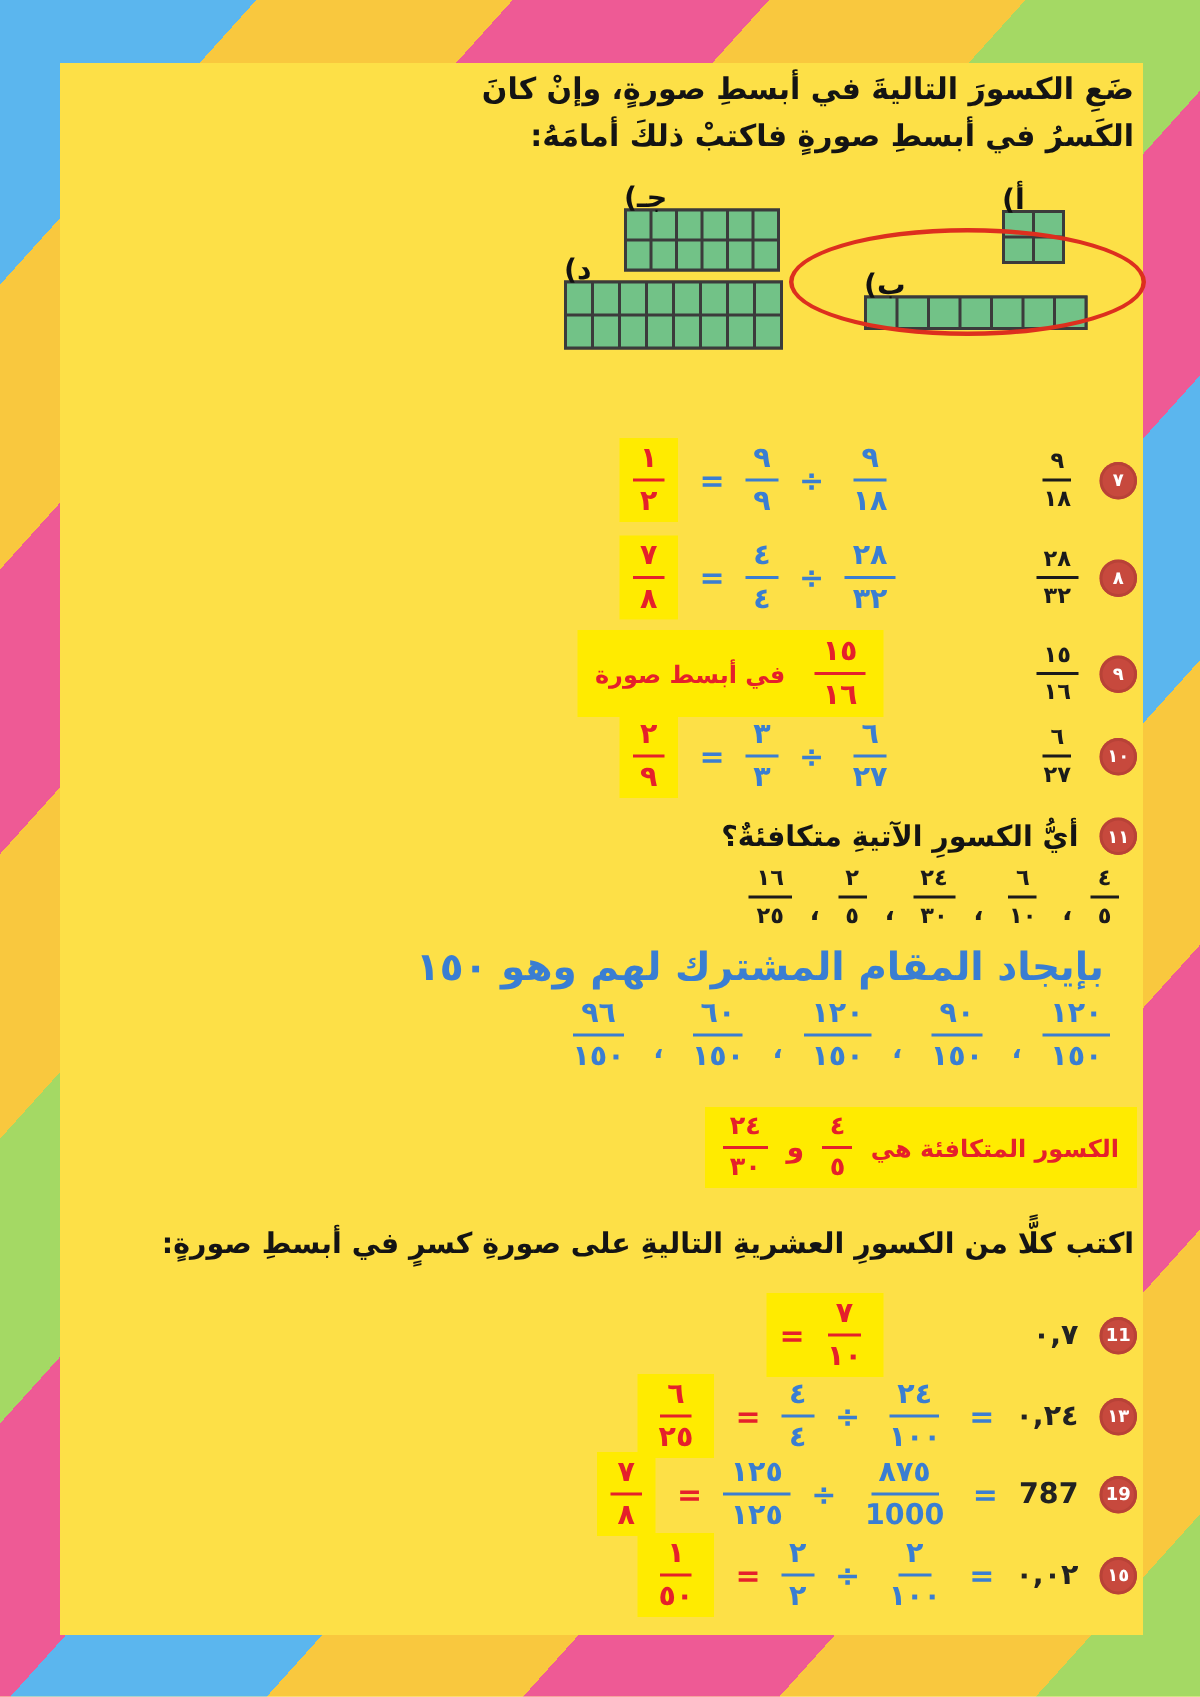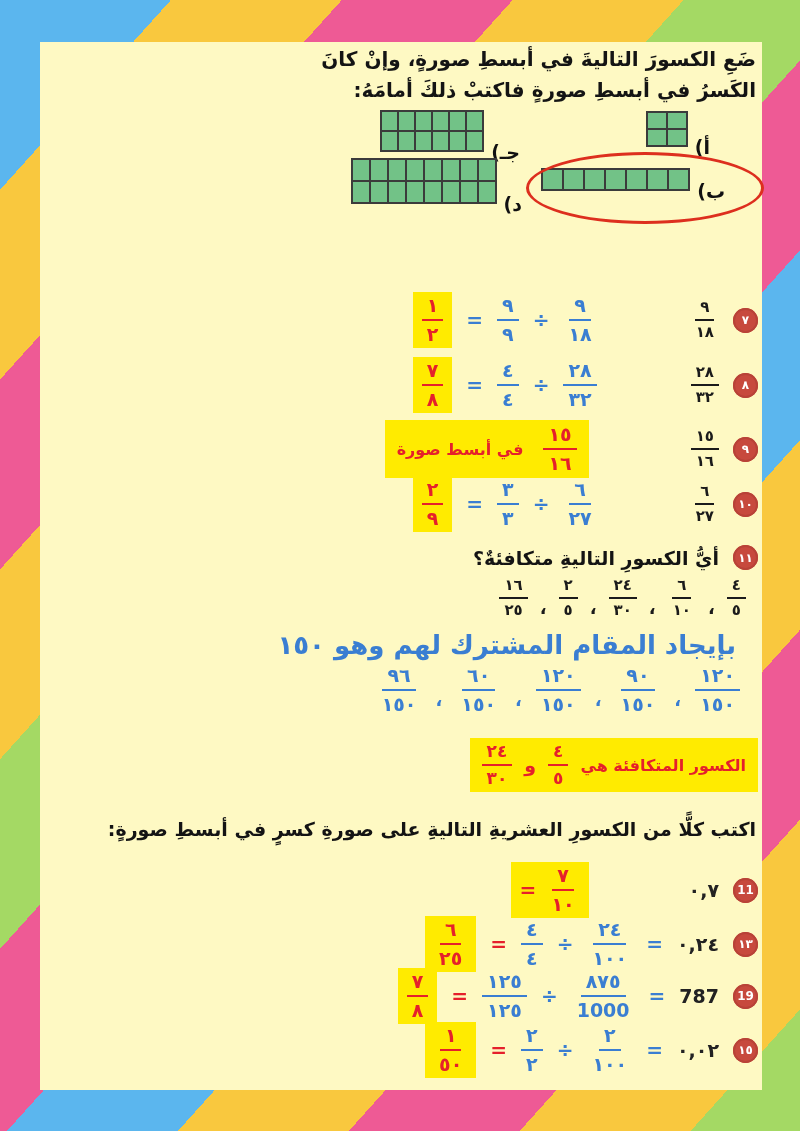--- a/index.html
+++ b/index.html
@@ -9,37 +9,37 @@
     background:repeating-linear-gradient(132deg,
       #5bb6ee 0 127px,
       #f9c83e 127px 254px,
       #ee5a95 254px 381px,
       #f9c83e 381px 508px,
       #a4d964 508px 635px,
       #ee5a95 635px 762px);
   }
   .card{
     position:absolute;left:40px;top:42px;width:722px;height:1048px;
-    background:#fef9c3;direction:rtl;color:#1b1b1b;
+    background:#fde047;direction:rtl;color:#1b1b1b;
   }
   
   .instr1{
     position:absolute;top:2px;right:6px;width:440px;margin:0;
     font-size:20px;line-height:31px;font-weight:600;text-align:right;color:#141414;
   }
   .instr2{
     position:absolute;top:776px;right:6px;left:8px;margin:0;
     font-size:19px;font-weight:600;text-align:right;color:#141414;
   }
   .method-text{
     position:absolute;top:588px;right:26px;
     font-size:26px;font-weight:bold;color:#3a7ed2;
   }
   
-  .figure{position:absolute;display:flex;direction:rtl;align-items:flex-end;gap:7px;}
+  .figure{position:absolute;display:flex;direction:rtl;align-items:flex-end;gap:7px;flex-direction:column;}
   .flabel{font-size:19px;font-weight:bold;transform:translateY(11px);color:#111;}
   .fgrid{display:inline-grid;gap:2px;background:#3b3b3b;border:2px solid #3b3b3b;}
   .cell{background:#72c287;}
   .fig-a{top:69px;right:52px;}
   .fig-c{top:68px;right:242px;}
   .fig-b{top:126px;right:37px;}
   .fig-d{top:116px;right:240px;}
   .red-ellipse{
     position:absolute;top:110px;right:-2px;width:232px;height:66px;
     border:3px solid #dd2f1e;border-radius:50%;
@@ -235,21 +235,21 @@
           <span class="frac red">
             <span class="fn">٢</span>
             <span class="fd">٩</span>
           </span>
         </span>
       </div>
     </div>
 
   <div class="abs-row q-row">
     <span class="num-circle">١١</span>
-    <span class="q-text">أيُّ الكسورِ التاليةِ متكافئةٌ؟</span>
+    <span class="q-text">أيُّ الكسورِ الآتيةِ متكافئةٌ؟</span>
   </div>
   <div id="eq-fracs" class="abs-row eq-fracs">
       <span class="frac black">
         <span class="fn">٤</span>
         <span class="fd">٥</span>
       </span>
       <span class="sep ">،</span>
       <span class="frac black">
         <span class="fn">٦</span>
         <span class="fd">١٠</span>

